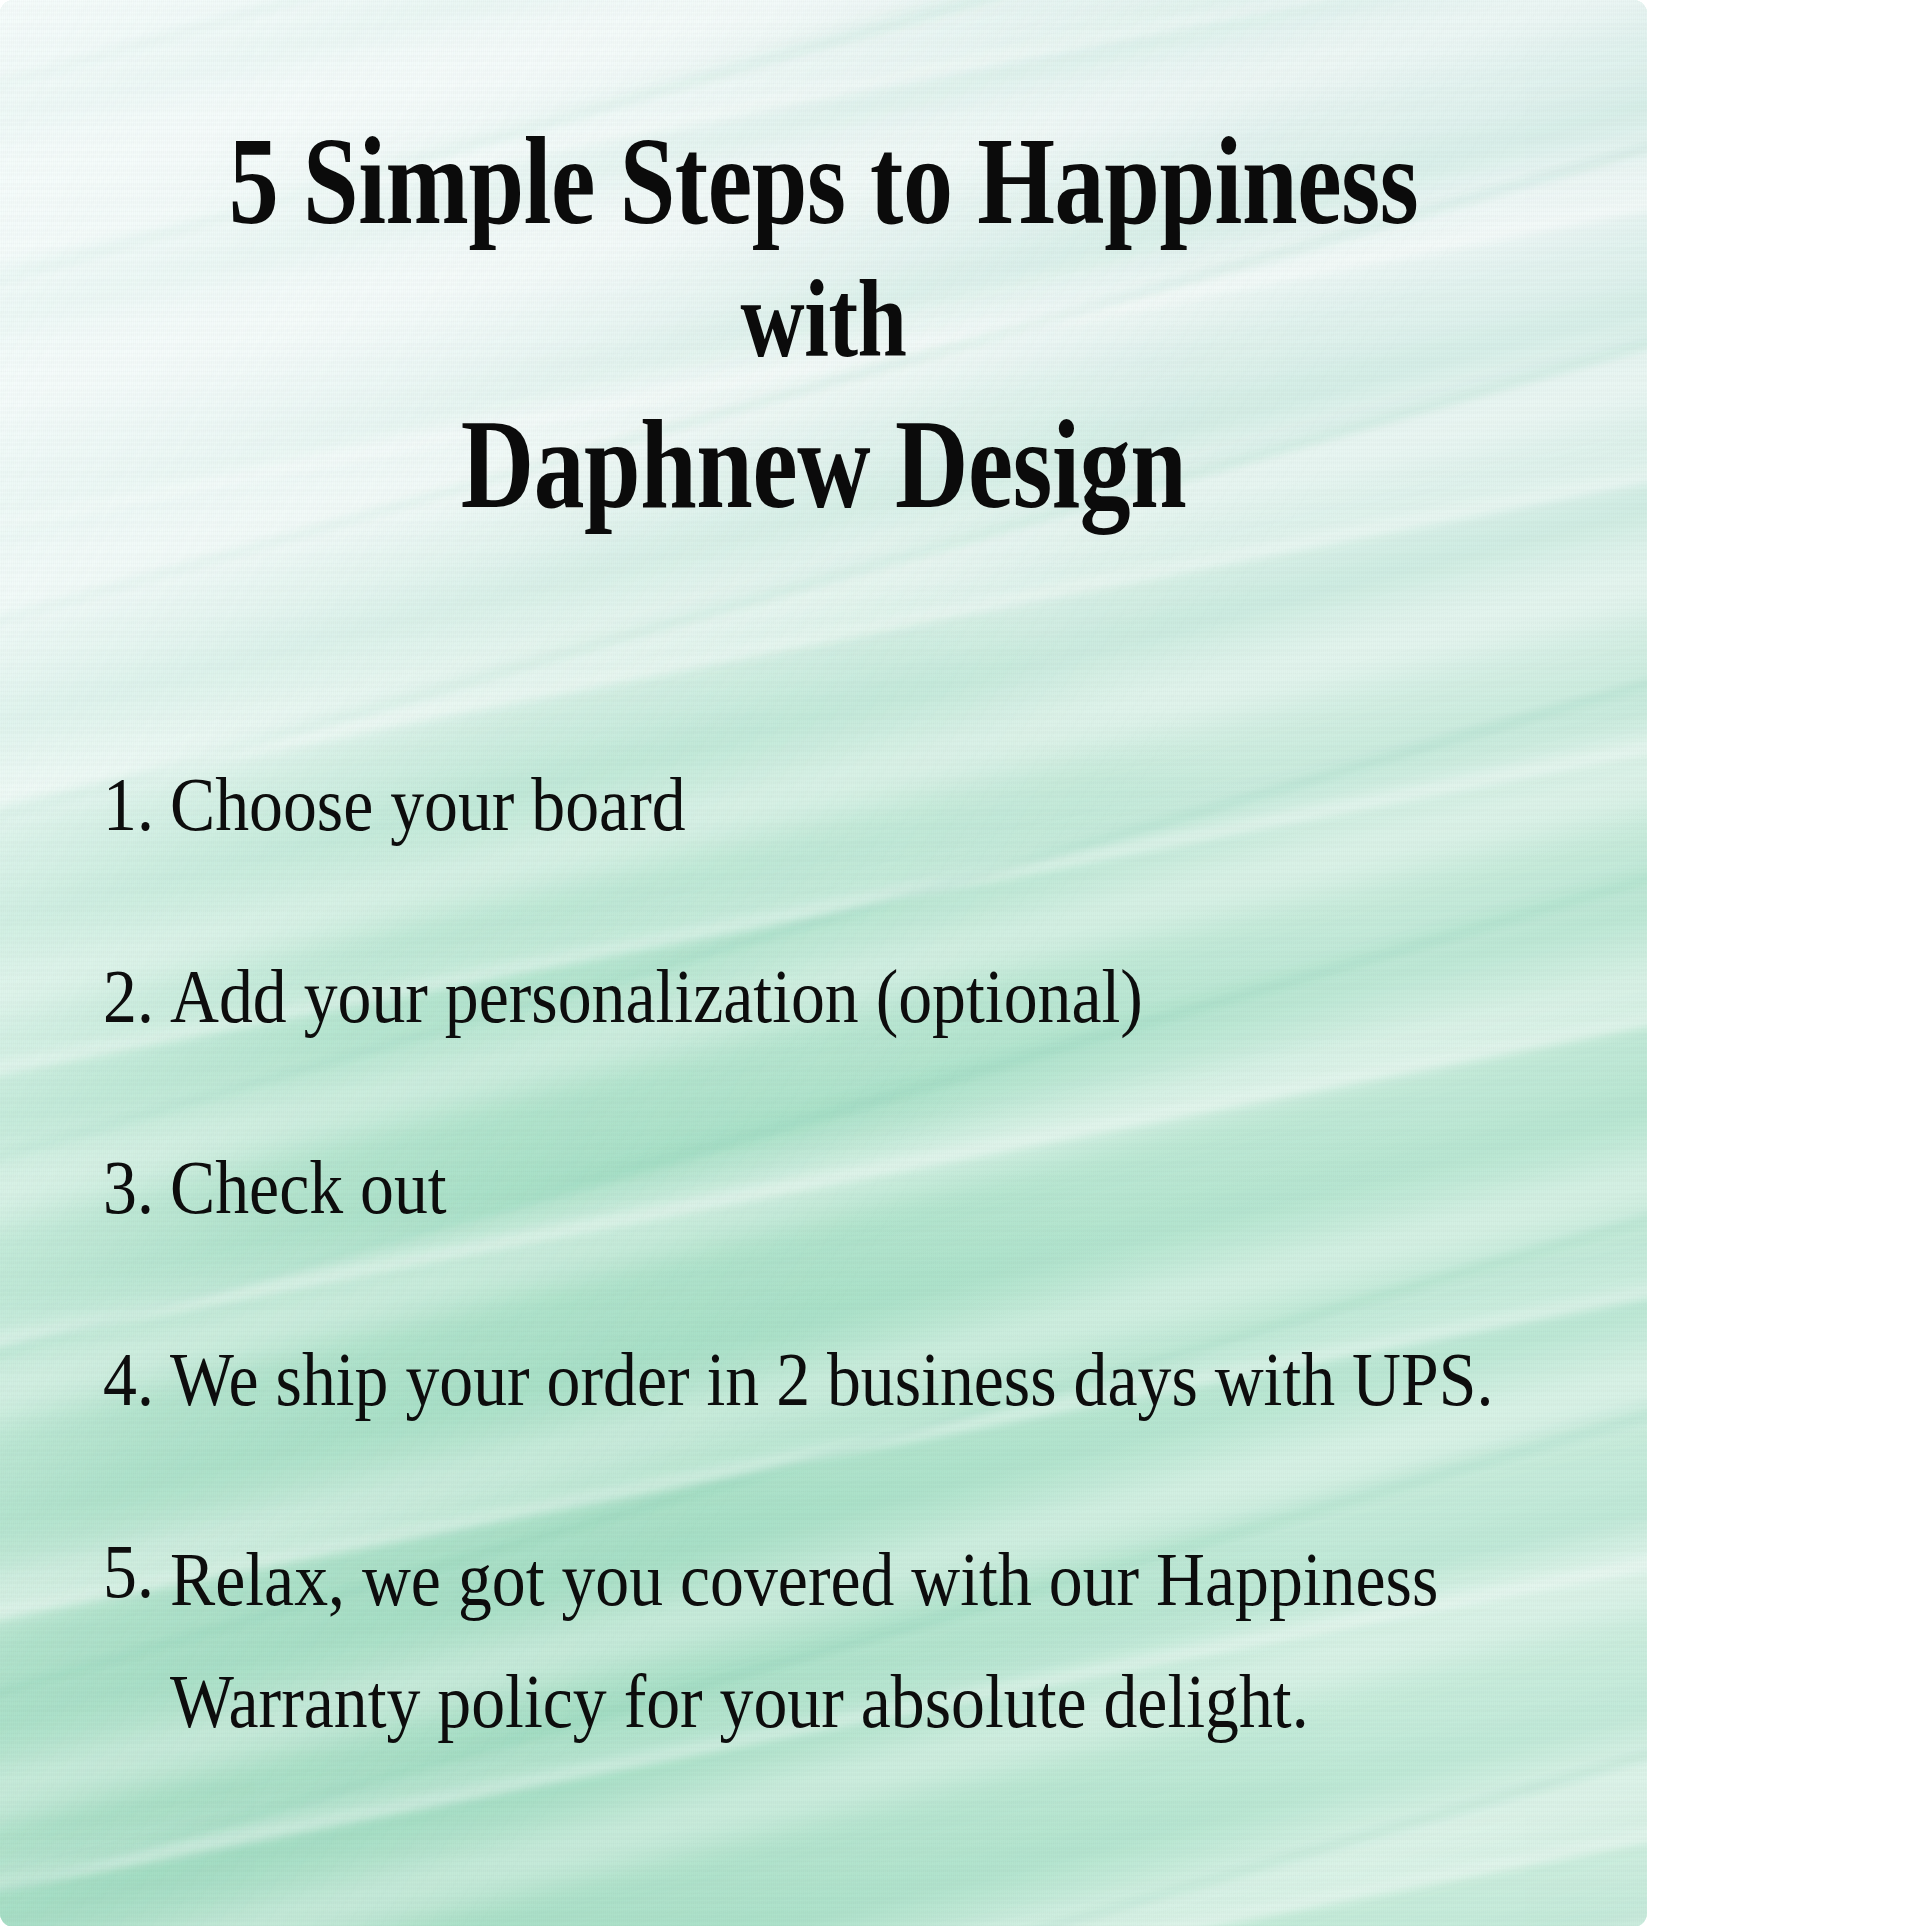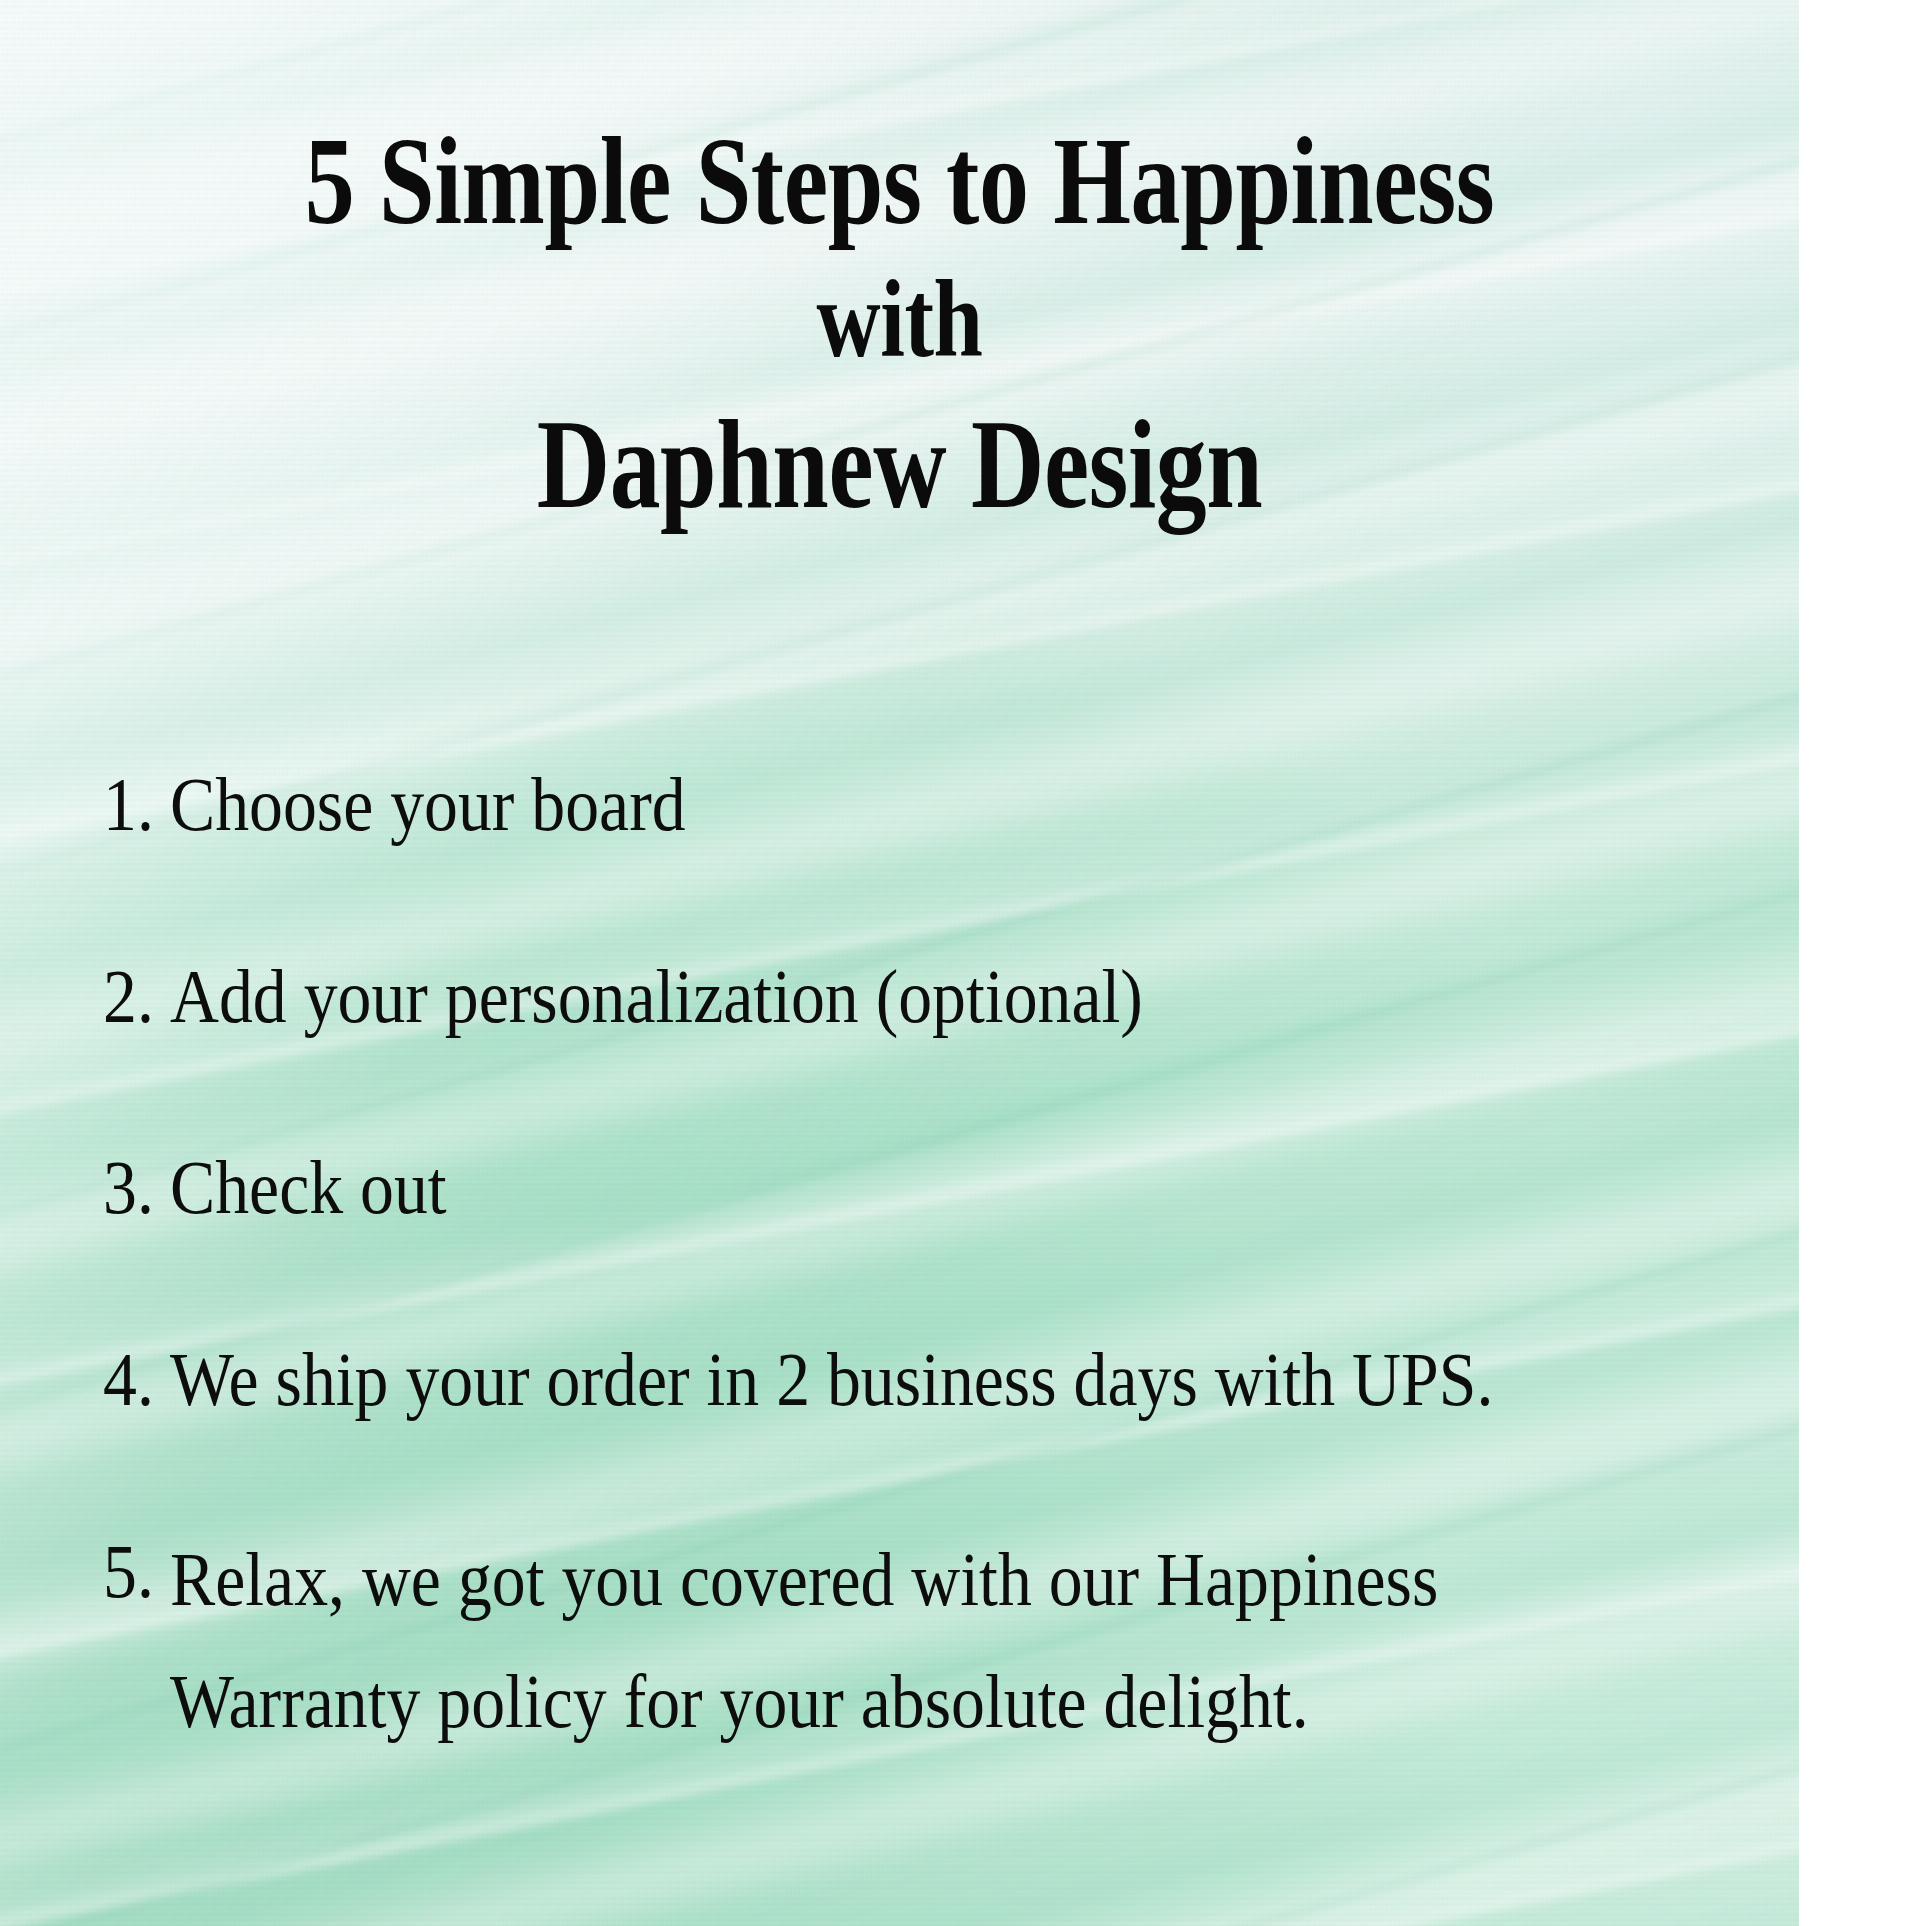--- a/index.html
+++ b/index.html
@@ -5,25 +5,26 @@
   html, body {
     margin: 0;
     padding: 0;
     width: 1927px;
     height: 1927px;
     overflow: hidden;
   }
 
   #poster {
     position: relative;
-    width: 1799px;
+    width: 1647px;
     height: 1927px;
     overflow: hidden;
     background: #d4f0e2;
     font-family: "Liberation Serif", "DejaVu Serif", serif;
+    border-radius: 14px;
   }
 
   
   .bg-layer {
     position: absolute;
     top: -30%;
     left: -30%;
     width: 160%;
     height: 160%;
     pointer-events: none;

